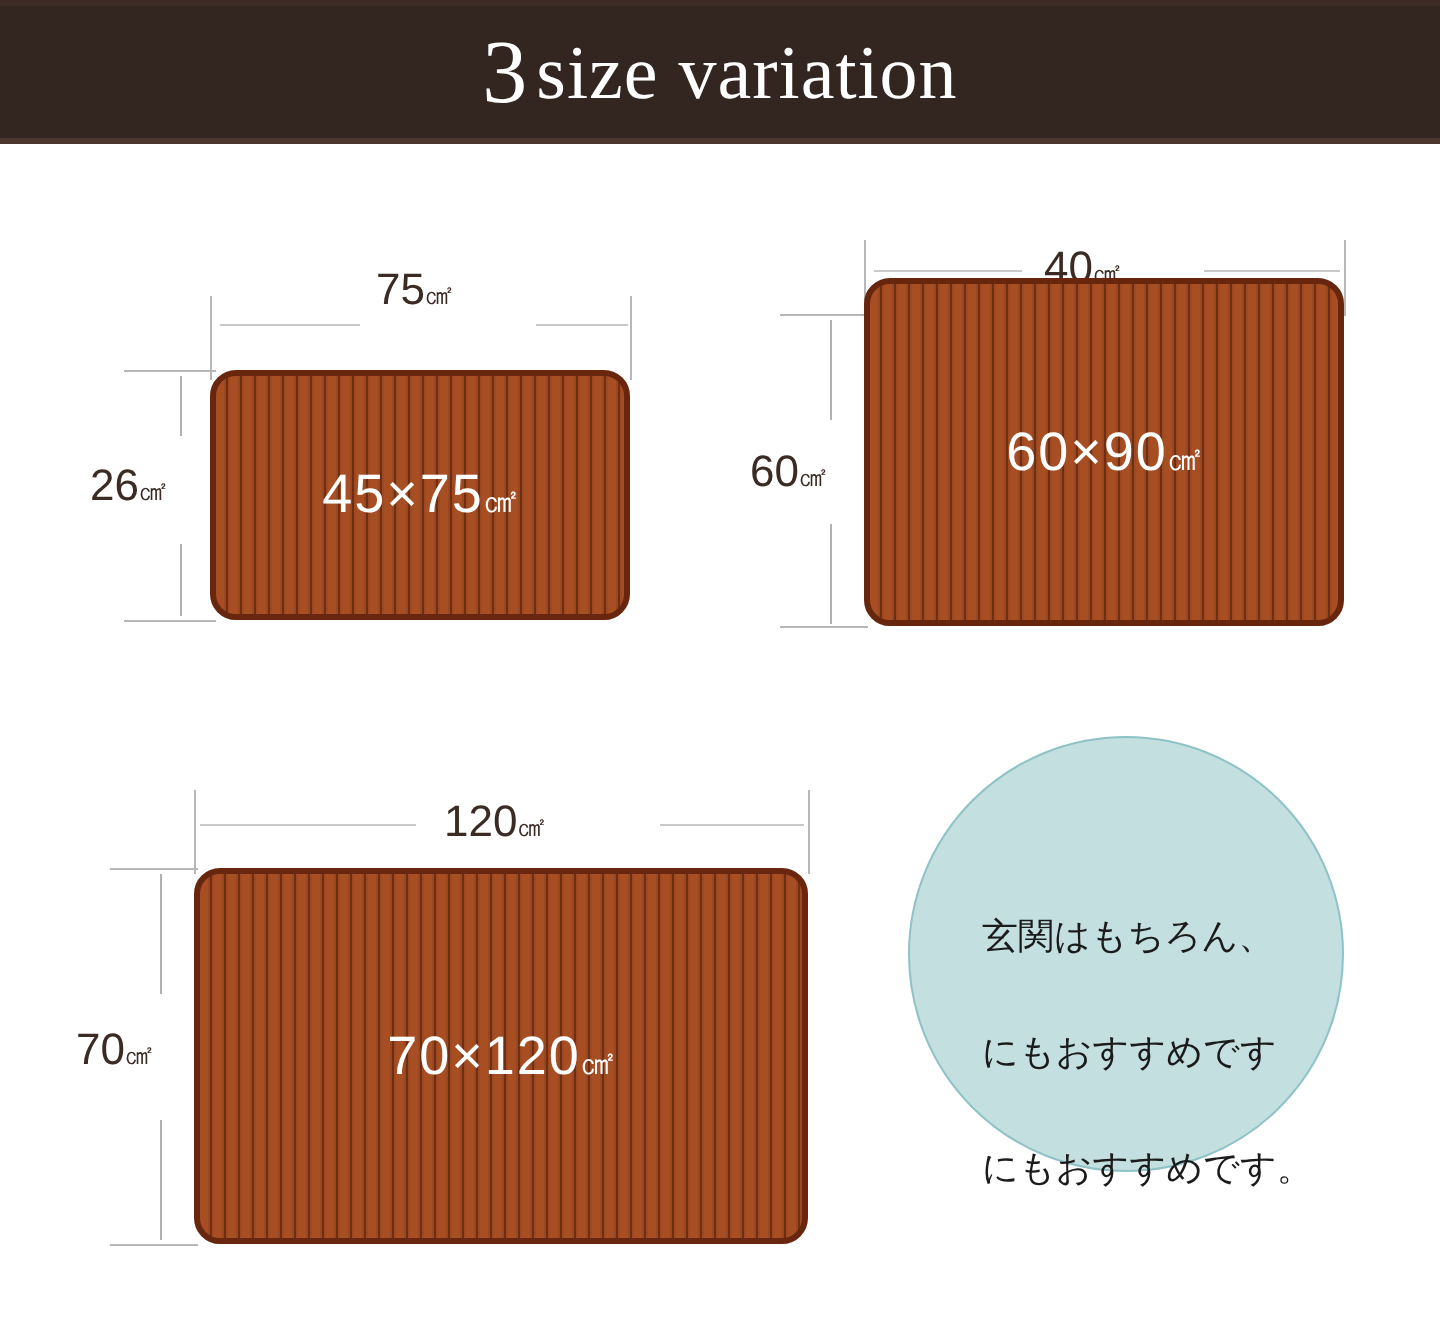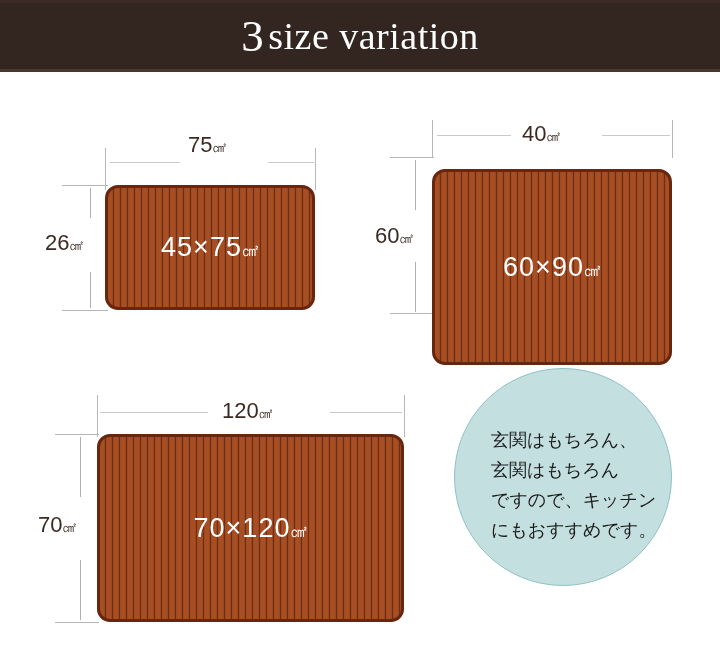--- a/index.html
+++ b/index.html
@@ -135,21 +135,21 @@
     position: absolute;
     left: 36px;
     top: 56px;
     width: 160px;
     color: #1b1b1b;
     font-family: "Liberation Sans", sans-serif;
     font-size: 18px;
     line-height: 30px;
     letter-spacing: 0px;
   }
-  .callout-text div { white-space: nowrap; }
+  .callout-text div { white-space: nowrap; margin-top: 28px; }
 </style>
 </head>
 <body>
 
 <div class="banner">
   <div class="banner-title">
     <span class="banner-num">3</span><span class="banner-rest">size variation</span>
   </div>
 </div>
 
@@ -182,21 +182,21 @@
 <div class="dim-label" style="left:522px; top:123px;">
   <span>40</span><span class="unit">㎠</span>
 </div>
 <div class="ext-h" style="left:390px; top:157px; width:44px;"></div>
 <div class="ext-h" style="left:390px; top:313px; width:44px;"></div>
 <div class="dim-v" style="left:415px; top:160px; height:50px;"></div>
 <div class="dim-v" style="left:415px; top:262px; height:50px;"></div>
 <div class="dim-label" style="left:375px; top:225px;">
   <span>60</span><span class="unit">㎠</span>
 </div>
-<div class="mat" style="left:432px; top:169px; width:240px; height:196px;">
+<div class="mat" style="left:432px; top:139px; width:240px; height:174px;">
   <span class="mat-label">
     <span>60×90</span><span class="unit">㎠</span>
   </span>
 </div>
 
 <div class="ext-v" style="left:97px; top:395px; height:42px;"></div>
 <div class="ext-v" style="left:404px; top:395px; height:42px;"></div>
 <div class="dim-h" style="left:100px; top:412px; width:108px;"></div>
 <div class="dim-h" style="left:330px; top:412px; width:72px;"></div>
 <div class="dim-label" style="left:222px; top:400px;">
@@ -211,17 +211,16 @@
 </div>
 <div class="mat" style="left:97px; top:434px; width:307px; height:188px;">
   <span class="mat-label">
     <span>70×120</span><span class="unit">㎠</span>
   </span>
 </div>
 
 <div class="callout">
   <div class="callout-text">
     <div>玄関はもちろん、</div>
-    <div>玄関はもちろん</div>
-    <div>ですので、キッチン</div>
+    <div>にもおすすめです</div>
     <div>にもおすすめです。</div>
   </div>
 </div>
 
 </body></html>

